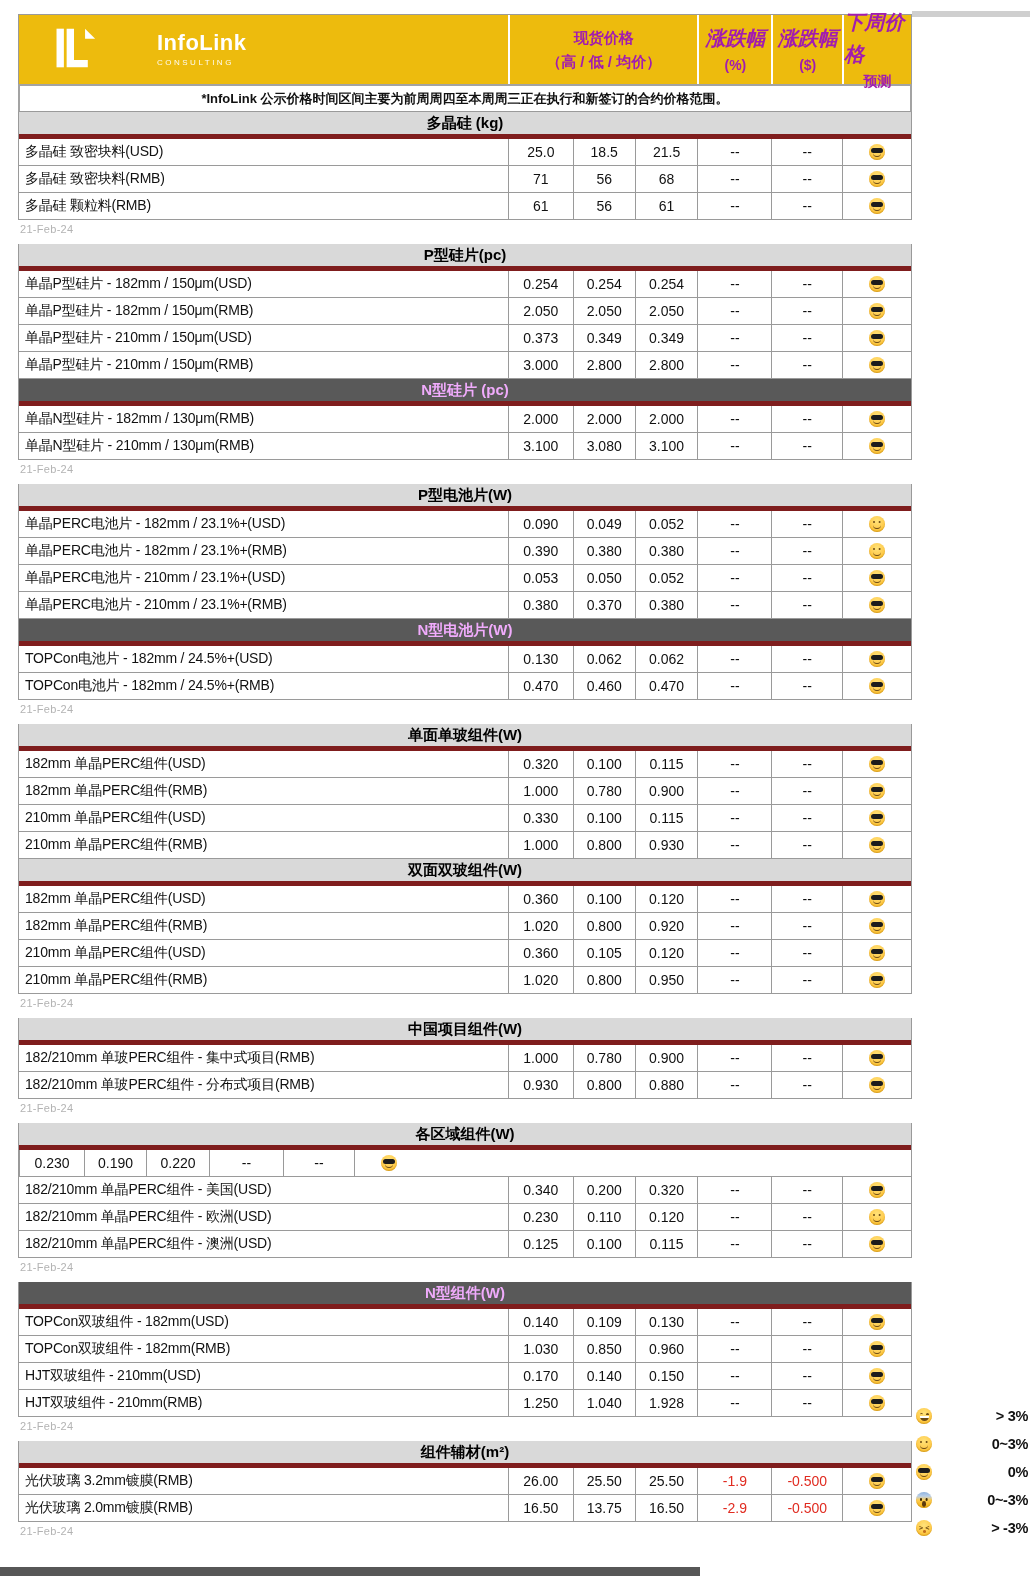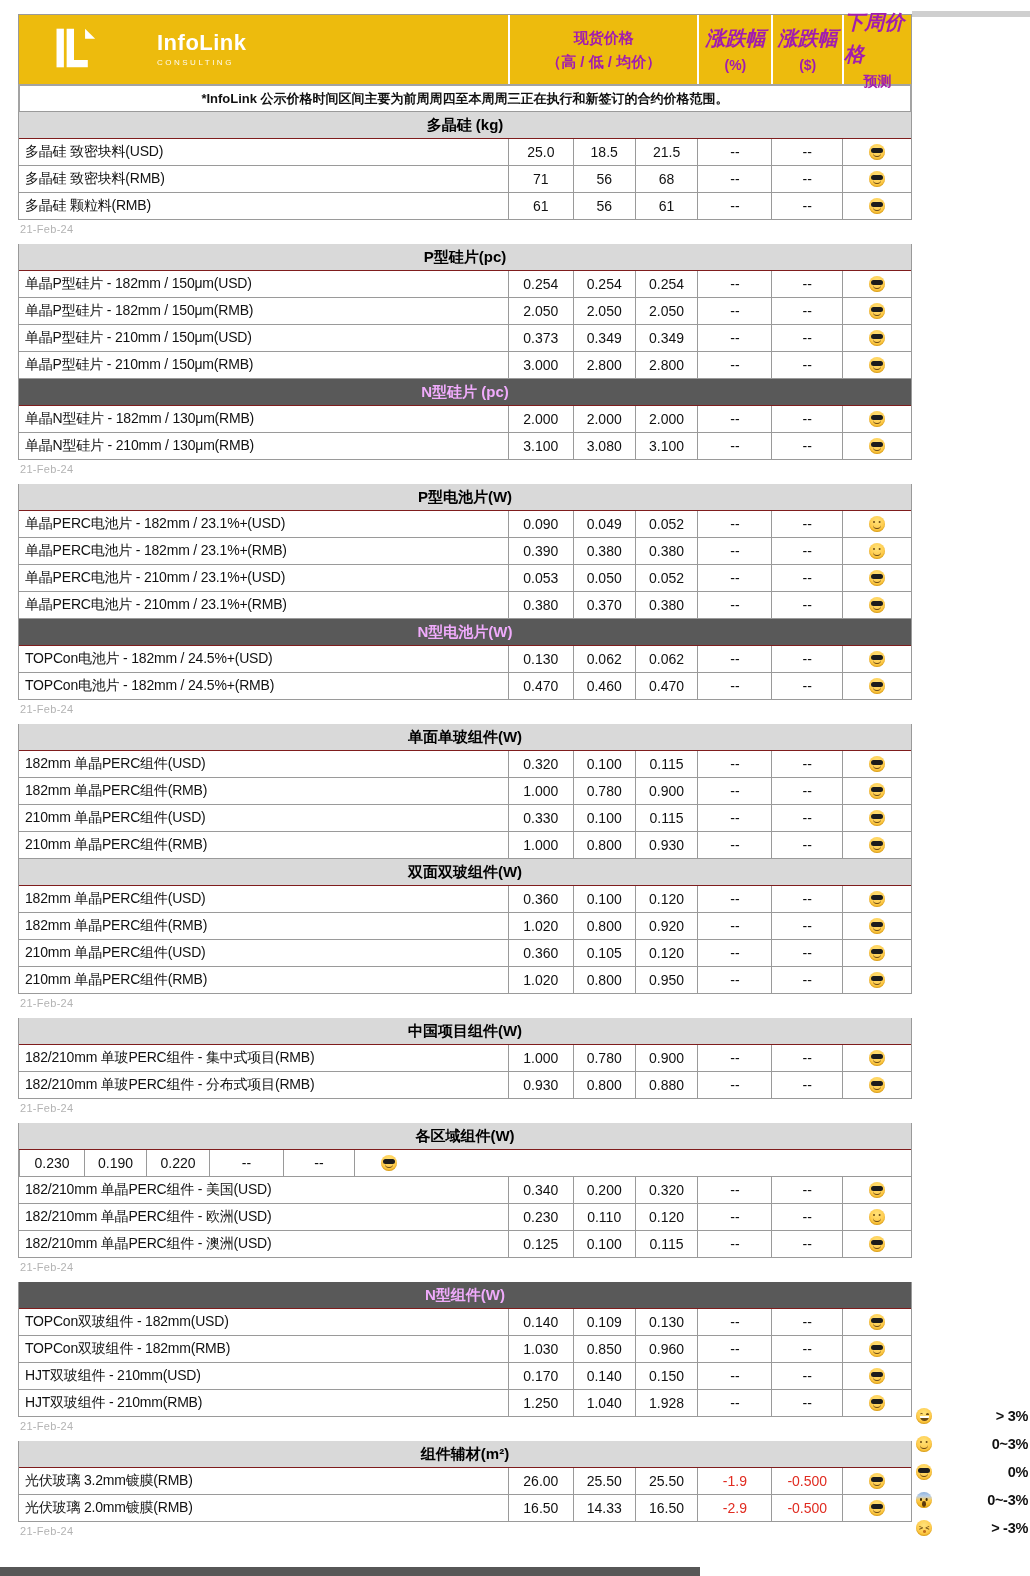--- a/index.html
+++ b/index.html
@@ -29,21 +29,21 @@
 
   
   .note-row{height:28px;display:flex;align-items:center;justify-content:center;
     border:2px solid #a3a3a3;border-bottom:1px solid #9a9a9a;box-sizing:border-box;background:#fff;}
   .note-row span{font-size:13px;font-weight:700;}
 
   
   .group{border-left:1px solid #9a9a9a;border-right:1px solid #9a9a9a;box-sizing:border-box;}
   .group.first{border-top:none;}
   .section-header{height:27px;display:flex;align-items:center;justify-content:center;
-    font-size:15px;font-weight:700;border-bottom:1px solid #7f1d1d;box-sizing:border-box;}
+    font-size:15px;font-weight:700;border-bottom:5px solid #7f1d1d;box-sizing:border-box;}
   .section-header.light{background:#D9D9D9;color:#000;}
   .section-header.dark{background:#595959;color:#f0abfc;}
   .row{display:flex;height:27px;border-bottom:1px solid #9a9a9a;box-sizing:border-box;background:#fff;}
   .cell{display:flex;align-items:center;justify-content:center;box-sizing:border-box;
     border-left:1px solid #9a9a9a;font-size:14px;}
   .cell.name{width:490px;border-left:none;justify-content:flex-start;padding-left:6px;
     letter-spacing:-0.2px;}
   .cell.high{width:65px;}
   .cell.low{width:62px;}
   .cell.avg{width:63px;}
@@ -534,21 +534,21 @@
           <div class="cell avg">25.50</div>
           <div class="cell pct neg">-1.9</div>
           <div class="cell chg neg">-0.500</div>
           <div class="cell fc">
             <span class="face face-sunglasses" title="😎"></span>
           </div>
         </div>
         <div class="row">
           <div class="cell name">光伏玻璃 2.0mm镀膜(RMB)</div>
           <div class="cell high">16.50</div>
-          <div class="cell low">14.33</div>
+          <div class="cell low">13.75</div>
           <div class="cell avg">16.50</div>
           <div class="cell pct neg">-2.9</div>
           <div class="cell chg neg">-0.500</div>
           <div class="cell fc">
             <span class="face face-sunglasses" title="😎"></span>
           </div>
         </div>
       </div>
       <div class="date-line">21-Feb-24</div>
     </div>

